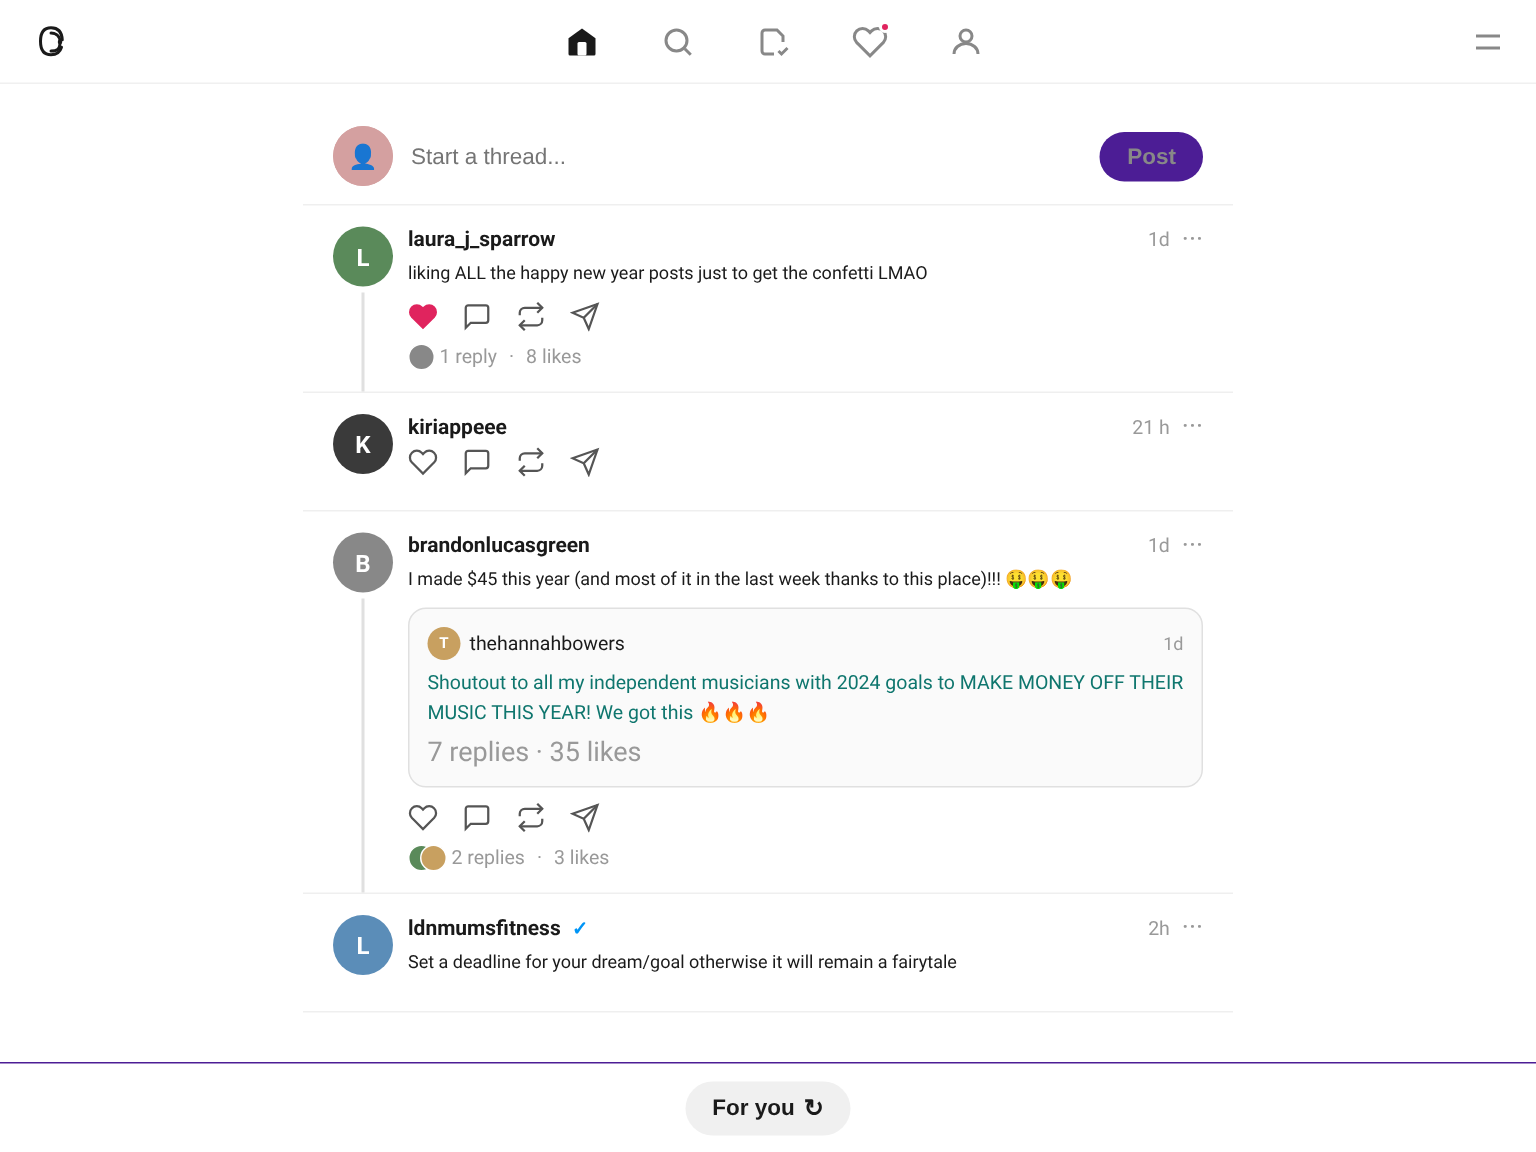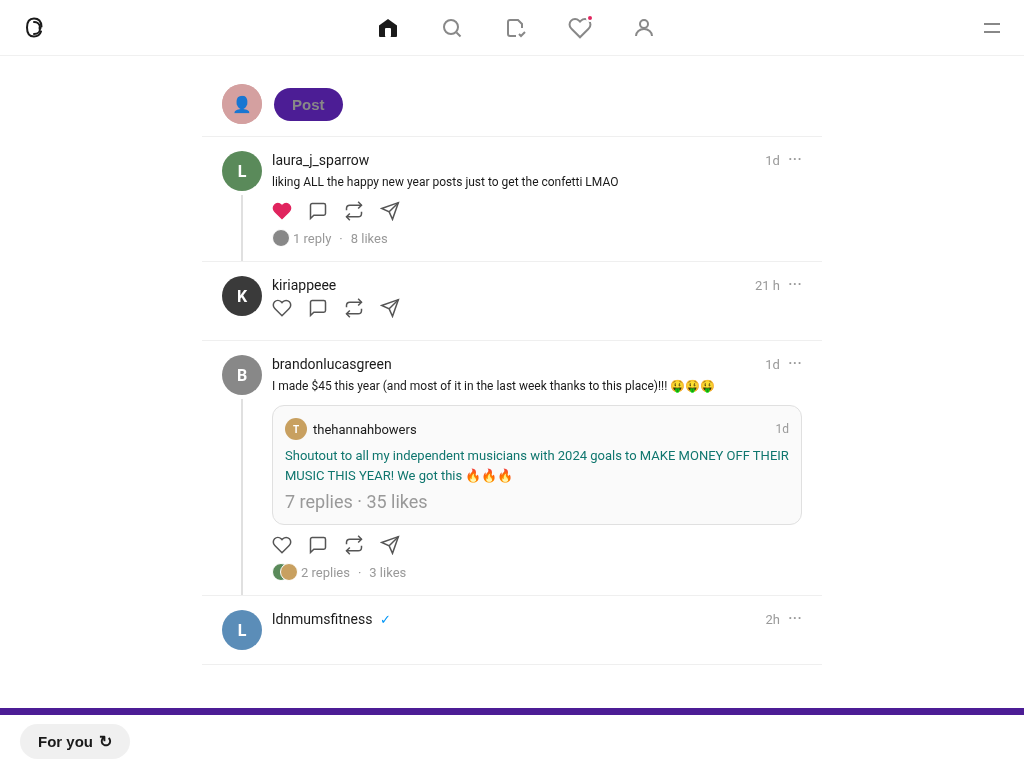--- a/index.html
+++ b/index.html
@@ -150,21 +150,21 @@
     .post-body {
       flex: 1;
     }
     .post-meta {
       display: flex;
       align-items: center;
       justify-content: space-between;
       margin-bottom: 4px;
     }
     .post-username {
-      font-weight: 400;
+      font-weight: 700;
       font-size: 14px;
     }
     .post-username .verified {
       color: #0095f6;
       margin-left: 4px;
       font-size: 13px;
     }
     .post-time-more {
       display: flex;
       align-items: center;
@@ -287,24 +287,25 @@
     }
 
     
     .bottom-bar {
       position: fixed;
       bottom: 0;
       left: 0;
       right: 0;
       height: 60px;
       background: rgba(255,255,255,0.95);
-      border-top: 7px solid #4c1d95;
+      border-top: 1px solid #4c1d95;
       display: flex;
       align-items: center;
       padding: 0 20px;
+      justify-content: center;
     }
     .for-you-btn {
       background: #f0f0f0;
       border: none;
       border-radius: 20px;
       padding: 8px 18px;
       font-size: 15px;
       font-weight: 600;
       color: #1a1a1a;
       cursor: pointer;
@@ -376,20 +377,21 @@
     </svg>
   </div>
 </nav>
 
 <main class="main">
 
   <div class="compose-box">
     <div class="compose-avatar">
       <div class="av-face" style="background:#d4a0a0;">👤</div>
     </div>
+    <input class="compose-input" type="text" readonly="" placeholder="Start a thread..." style="">
     <button class="post-btn">Post</button>
   </div>
 
   <div class="thread-post" style="position:relative;">
     <div class="thread-line"></div>
     <div class="post-header">
       <div class="post-avatar-wrap">
         <div class="post-avatar avatar-circle-green">
           <span style="color:#fff;font-weight:700;font-size:16px;">L</span>
         </div>
@@ -571,20 +573,21 @@
         <div class="post-meta">
           <span class="post-username">
             <span>ldnmumsfitness</span>
             <span class="verified">✓</span>
           </span>
           <div class="post-time-more">
             <span>2h</span>
             <span class="more-btn">···</span>
           </div>
         </div>
+        <div class="post-content">Set a deadline for your dream/goal otherwise it will remain a fairytale</div>
 
       </div>
     </div>
   </div>
 
 </main>
 
 <div class="bottom-bar">
   <button class="for-you-btn">
     <span>For you</span>

